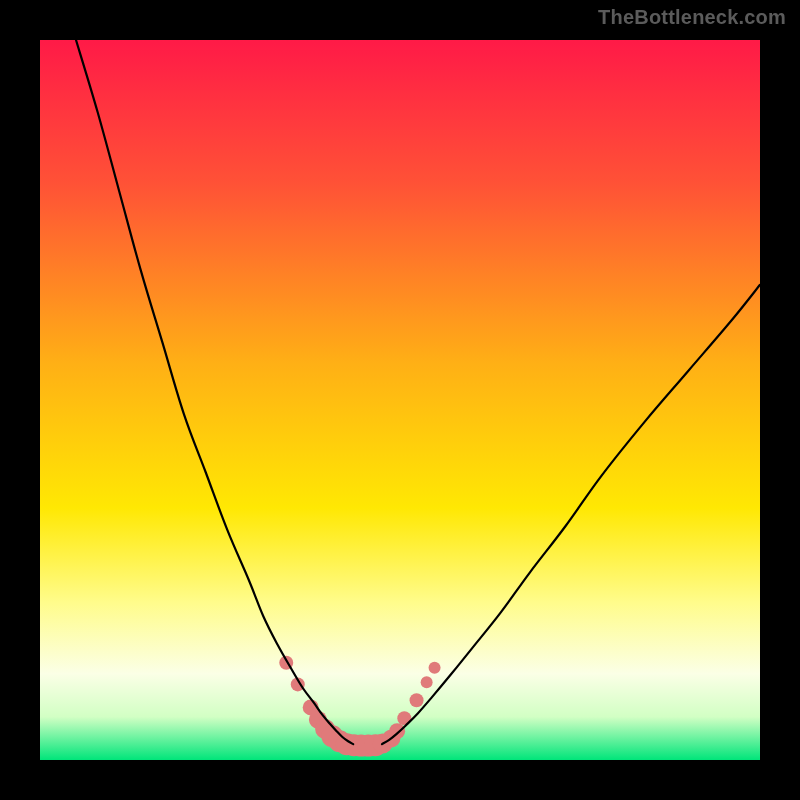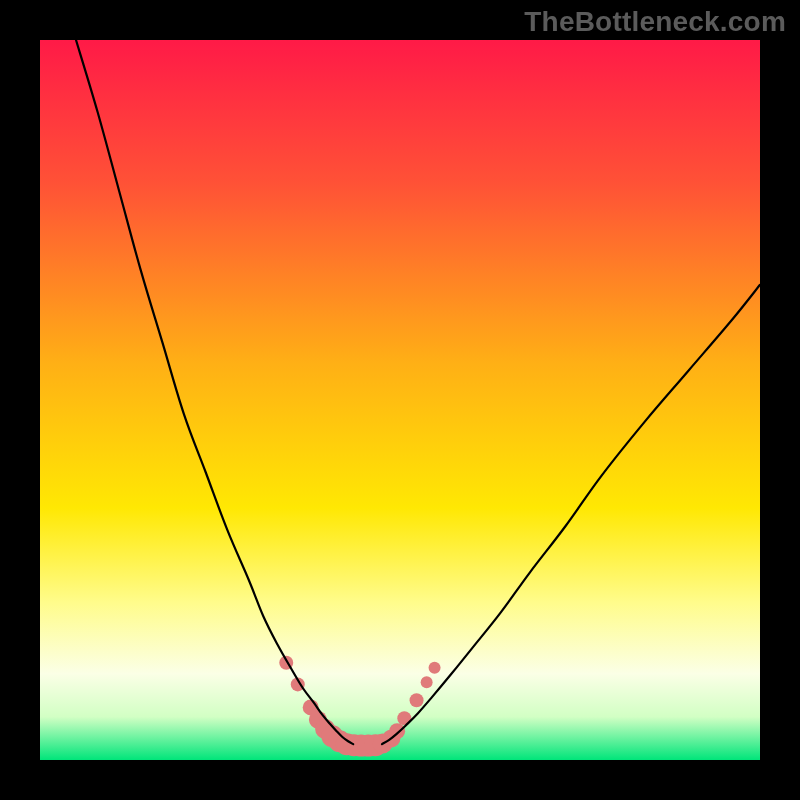--- a/index.html
+++ b/index.html
@@ -22,21 +22,21 @@
     left: 40px;
     top: 40px;
     width: 720px;
     height: 720px;
   }
   .watermark {
     position: absolute;
     top: 6px;
     right: 14px;
     color: #5b5b5b;
-    font-size: 28px;
+    font-size: 20px;
     font-weight: 600;
     letter-spacing: 0.2px;
   }
 </style>
 </head>
 <body>
 
 <div class="outer">
   <svg class="plot" viewBox="0 0 720 720" preserveAspectRatio="none">
     <defs>

